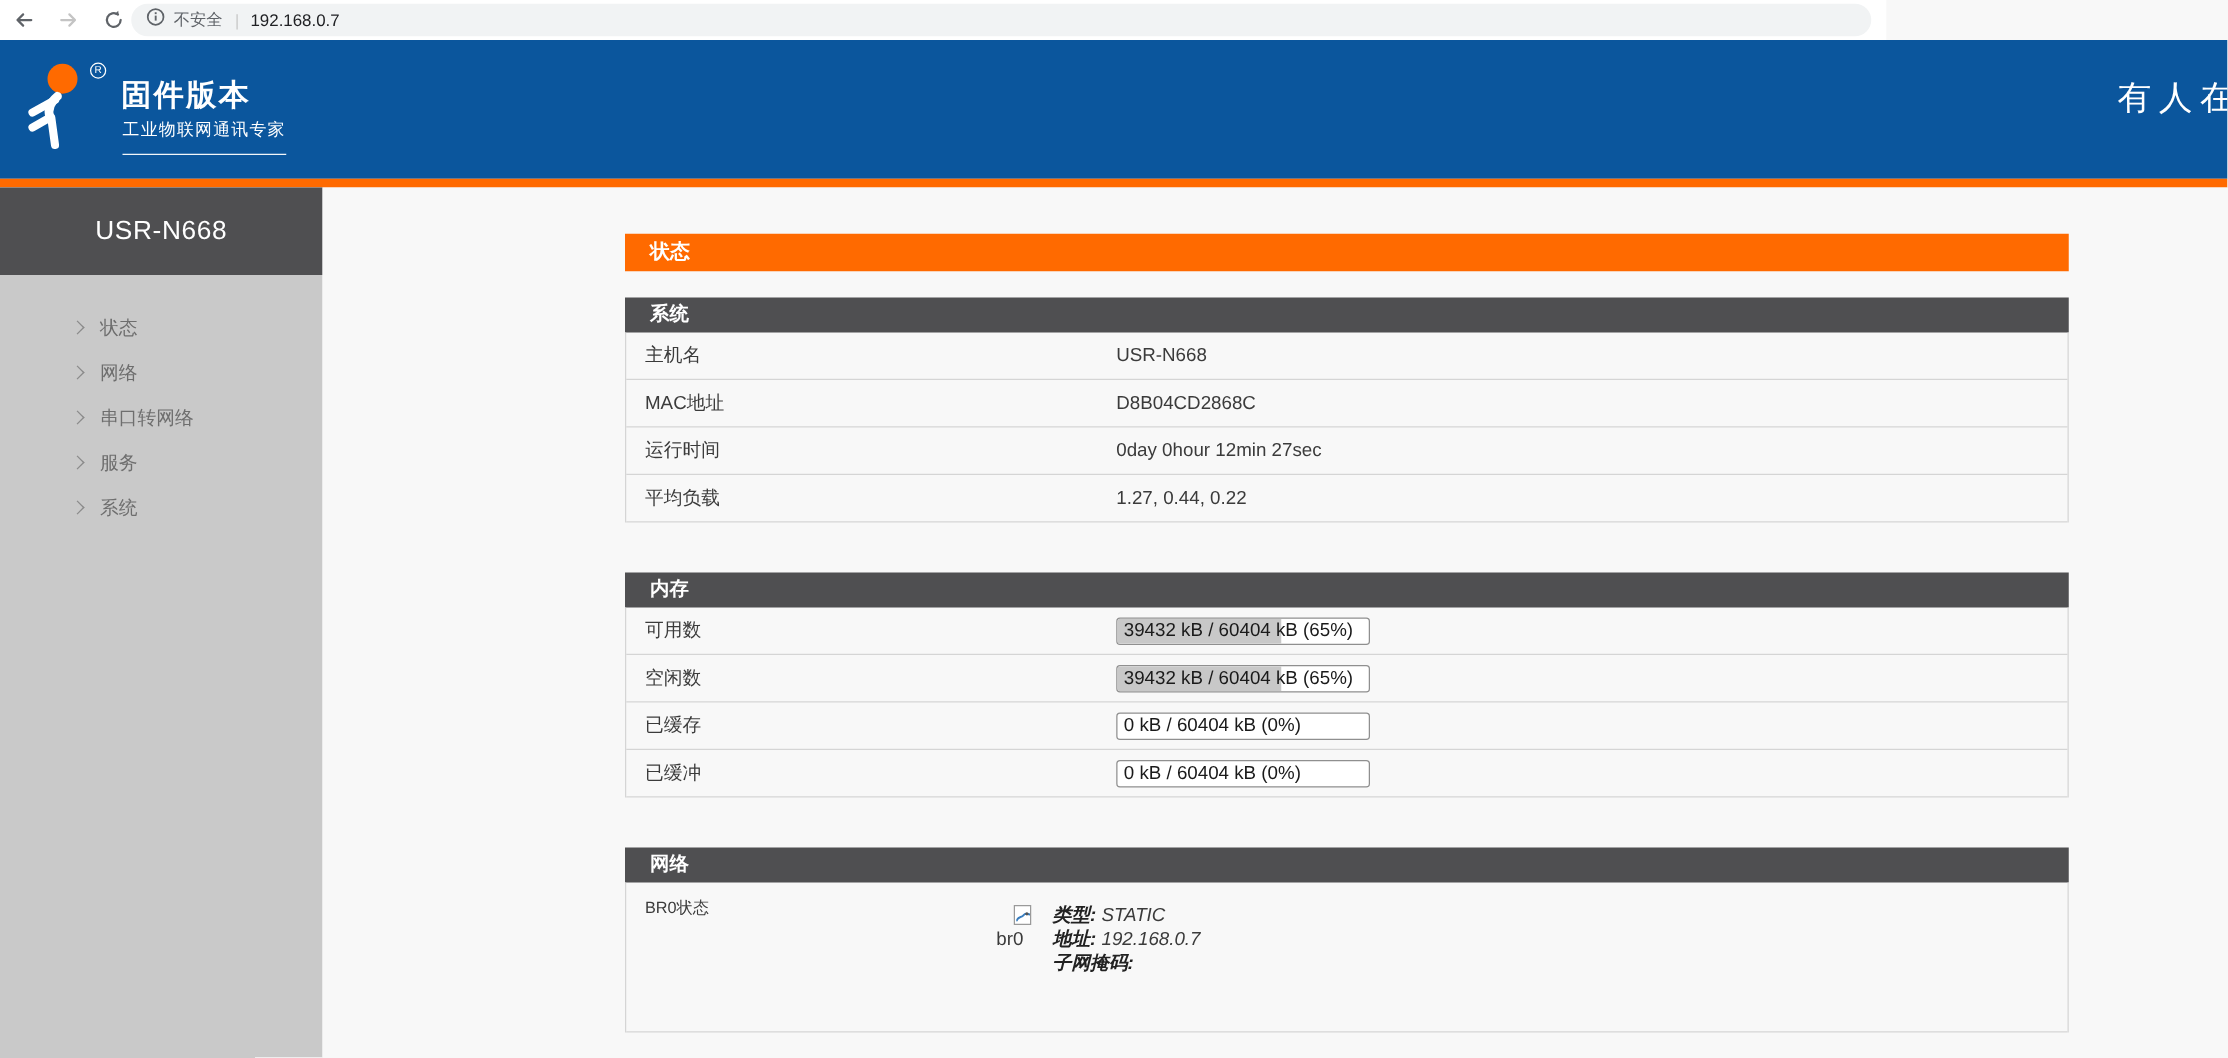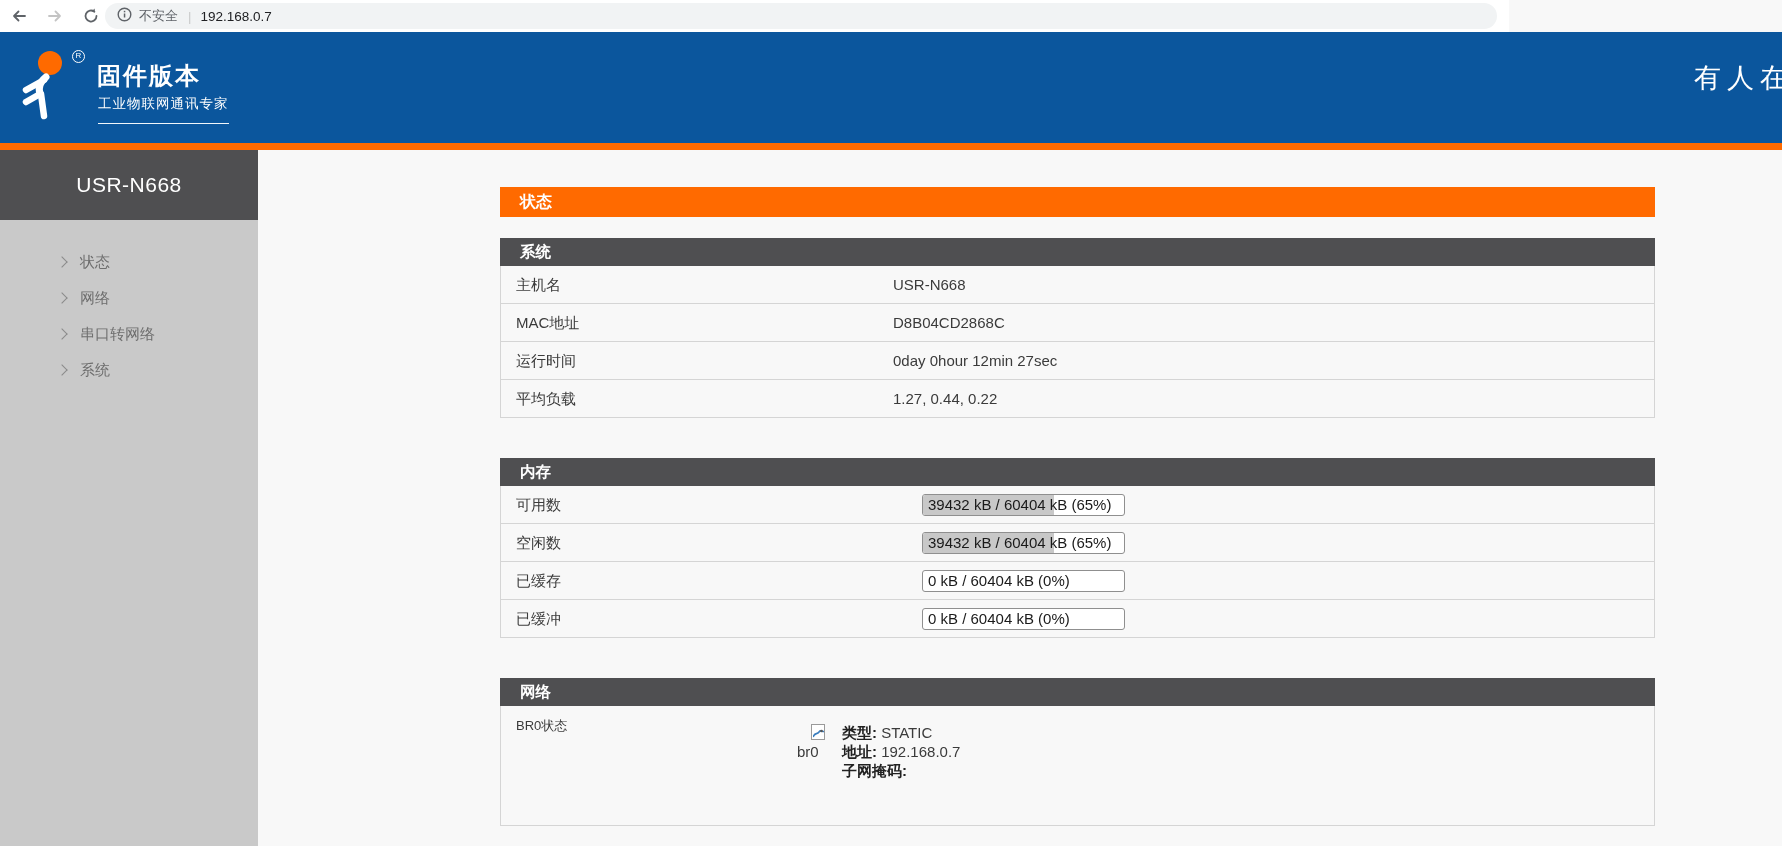--- a/index.html
+++ b/index.html
@@ -38,32 +38,32 @@
   .main { position:absolute; left:258px; top:150px; right:0; bottom:0; background:#f8f8f8; overflow:hidden; }
   .content { position:absolute; left:242px; top:37px; width:1155px; }
   .page-title { height:30px; background:#ff6a00; color:#fff; font-size:16px; font-weight:bold; line-height:30px; padding-left:20px; margin-bottom:21px; }
   .section { margin-bottom:40px; }
   .sec-head { height:28px; background:#4f4f51; color:#fff; font-size:15.5px; font-weight:bold; line-height:28px; padding-left:20px; }
   .sec-table { border-left:1px solid #d5d5d5; border-right:1px solid #d5d5d5; }
   .row { position:relative; height:38px; border-bottom:1px solid #d5d5d5; }
   .row-label { position:absolute; left:15px; top:0; line-height:38px; font-size:15px; color:#3b3b3b; }
   .row-value { position:absolute; left:392px; top:0; line-height:38px; font-size:15px; color:#3b3b3b; white-space:nowrap; }
   
-  .meter { position:absolute; left:392px; top:8px; width:203px; height:22px; border:1px solid #8f8f8f; border-radius:3px; background:#fff; overflow:hidden;margin-left:29px; }
+  .meter { position:absolute; left:392px; top:8px; width:203px; height:22px; border:1px solid #8f8f8f; border-radius:3px; background:#fff; overflow:hidden; }
   .meter-fill { position:absolute; left:0; top:0; bottom:0; background:#c8c8c8; }
   .meter-text { position:absolute; left:5px; top:0; right:0; line-height:20px; font-size:15px; color:#1a1a1a; white-space:nowrap; }
   
   .row-net { position:relative; height:120px; border-bottom:1px solid #d5d5d5; }
   .net-label { position:absolute; left:15px; top:11px; font-size:13px; color:#3b3b3b; }
   .iface { position:absolute; left:296px; top:18px; width:42px; text-align:left; }
   .img-icon { width:14px; height:16px; margin:0 auto; border:1px solid #9a9a9a; background:#fff; position:relative; overflow:hidden; }
   .img-icon svg { position:absolute; left:1px; top:4px; }
   .iface-name { margin-top:3px; font-size:15px; color:#3b3b3b; }
   .net-details { position:absolute; left:341px; top:17px; font-size:15px; color:#3b3b3b; }
-  .net-line { line-height:19px; white-space:nowrap; }
+  .net-line { line-height:19px; white-space:nowrap;font-style:italic; }
   .net-key { font-weight:bold; color:#222; }
 </style>
 </head>
 <body>
 
 <div class="chrome">
   <div class="nav-btn" style="left:6px">
     <svg width="18" height="18" viewBox="0 0 18 18">
         <path d="M15 9 H4 M8.5 4.5 L4 9 L8.5 13.5" fill="none" stroke="#5f6368" stroke-width="1.8" stroke-linecap="round" stroke-linejoin="round"></path>
       </svg>
@@ -118,20 +118,24 @@
         <span class="chev"></span>
         <span class="menu-label">状态</span>
       </div>
       <div class="menu-item">
         <span class="chev"></span>
         <span class="menu-label">网络</span>
       </div>
       <div class="menu-item">
         <span class="chev"></span>
         <span class="menu-label">串口转网络</span>
+      </div>
+      <div class="menu-item">
+        <span class="chev"></span>
+        <span class="menu-label">服务</span>
       </div>
       <div class="menu-item">
         <span class="chev"></span>
         <span class="menu-label">系统</span>
       </div>
     </div>
 </div>
 
 <div class="main">
   <div class="content">

